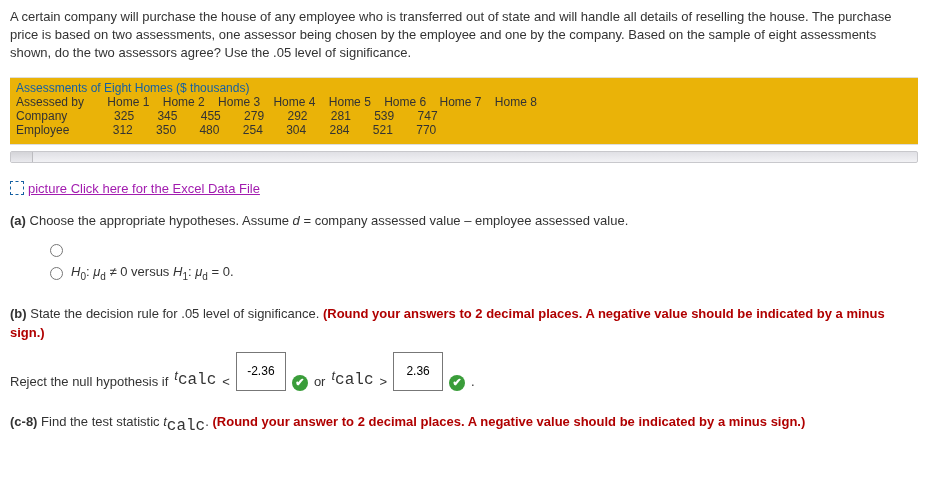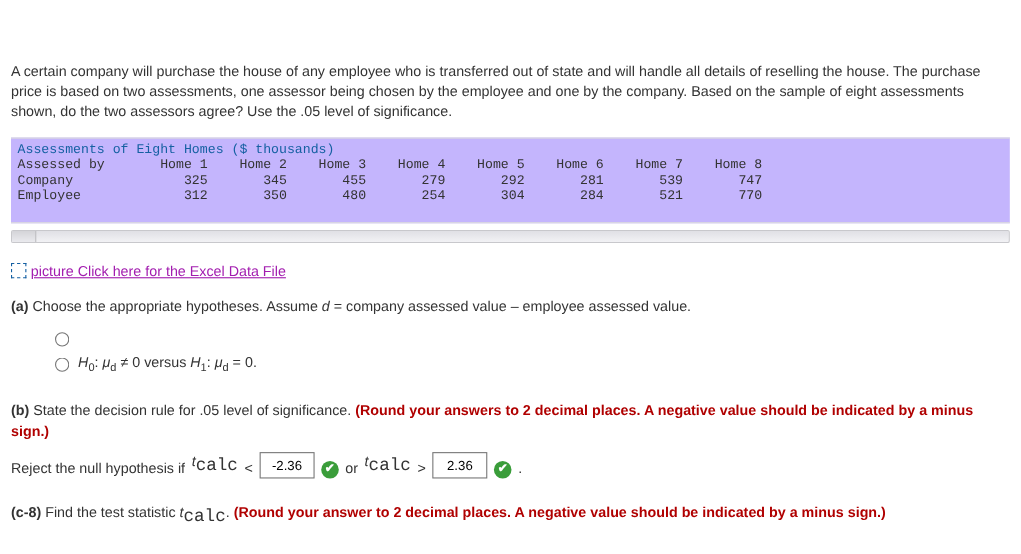--- a/index.html
+++ b/index.html
@@ -4,28 +4,28 @@
 <style>
   * { box-sizing: border-box; margin: 0; padding: 0; }
   body {
     font-family: Arial, Helvetica, sans-serif;
     font-size: 13px;
     color: #333;
     background: #fff;
     width: 928px;
     padding: 8px 10px;
   }
-  .problem-text { line-height: 1.4; margin-bottom: 14px; margin-top: 48px; }
+  .problem-text { line-height: 1.4; margin-bottom: 14px; }
   .mono-block {
-    font-family: Liberation Mono, monospace;
+    font-family: Liberation Sans, sans-serif;
     font-size: 12px;
-    background: #c4b5fd;
+    background: #eab308;
     border-top: 1px solid #ddd;
     border-bottom: 1px solid #ddd;
-    padding: 3px 6px 17px 6px;
+    padding: 3px 6px 7px 6px;
     margin-bottom: 6px;
   }
   .mono-title { color: #1560a2; }
   .mono-row { white-space: pre; }
   .scroll-track {
     height: 12px;
     background: linear-gradient(#e0e0e5,#f2f2f5);
     border: 1px solid #c8c8cc;
     border-radius: 2px;
     margin-bottom: 18px;
@@ -50,21 +50,21 @@
   .section { margin-bottom: 22px; line-height:1.4;}
   .bold { font-weight: bold; }
   .radio-group { margin: 14px 0 4px 40px; }
   .radio-line { display:flex; align-items:center; gap:8px; margin:6px 0; }
   .radio-line input[type=radio]{ accent-color:#1560a2; }
   .math { font-style: italic; }
   .sub { font-size:10px; vertical-align: sub; font-style: normal;}
   .hint { color:#b00000; font-weight:bold; }
   .answer-row { display:flex; align-items:flex-end; gap:6px; flex-wrap:wrap; margin-top:10px;}
   .answer-input {
-    width:50px; height:24px; border:1px solid #777; text-align:center;
+    width:50px; height:39px; border:1px solid #777; text-align:center;
     font-size:12px; font-family:inherit; padding:1px 3px;
   }
   .check {
     width:16px;height:16px;border-radius:50%;
     background:#3a9d3a;display:inline-flex;align-items:center;justify-content:center;
     color:#fff;font-size:11px;font-weight:bold;
   }
   .mono-sub { font-family:"Courier New",monospace; font-size:16px; vertical-align:sub;}
 </style>
 </head>

